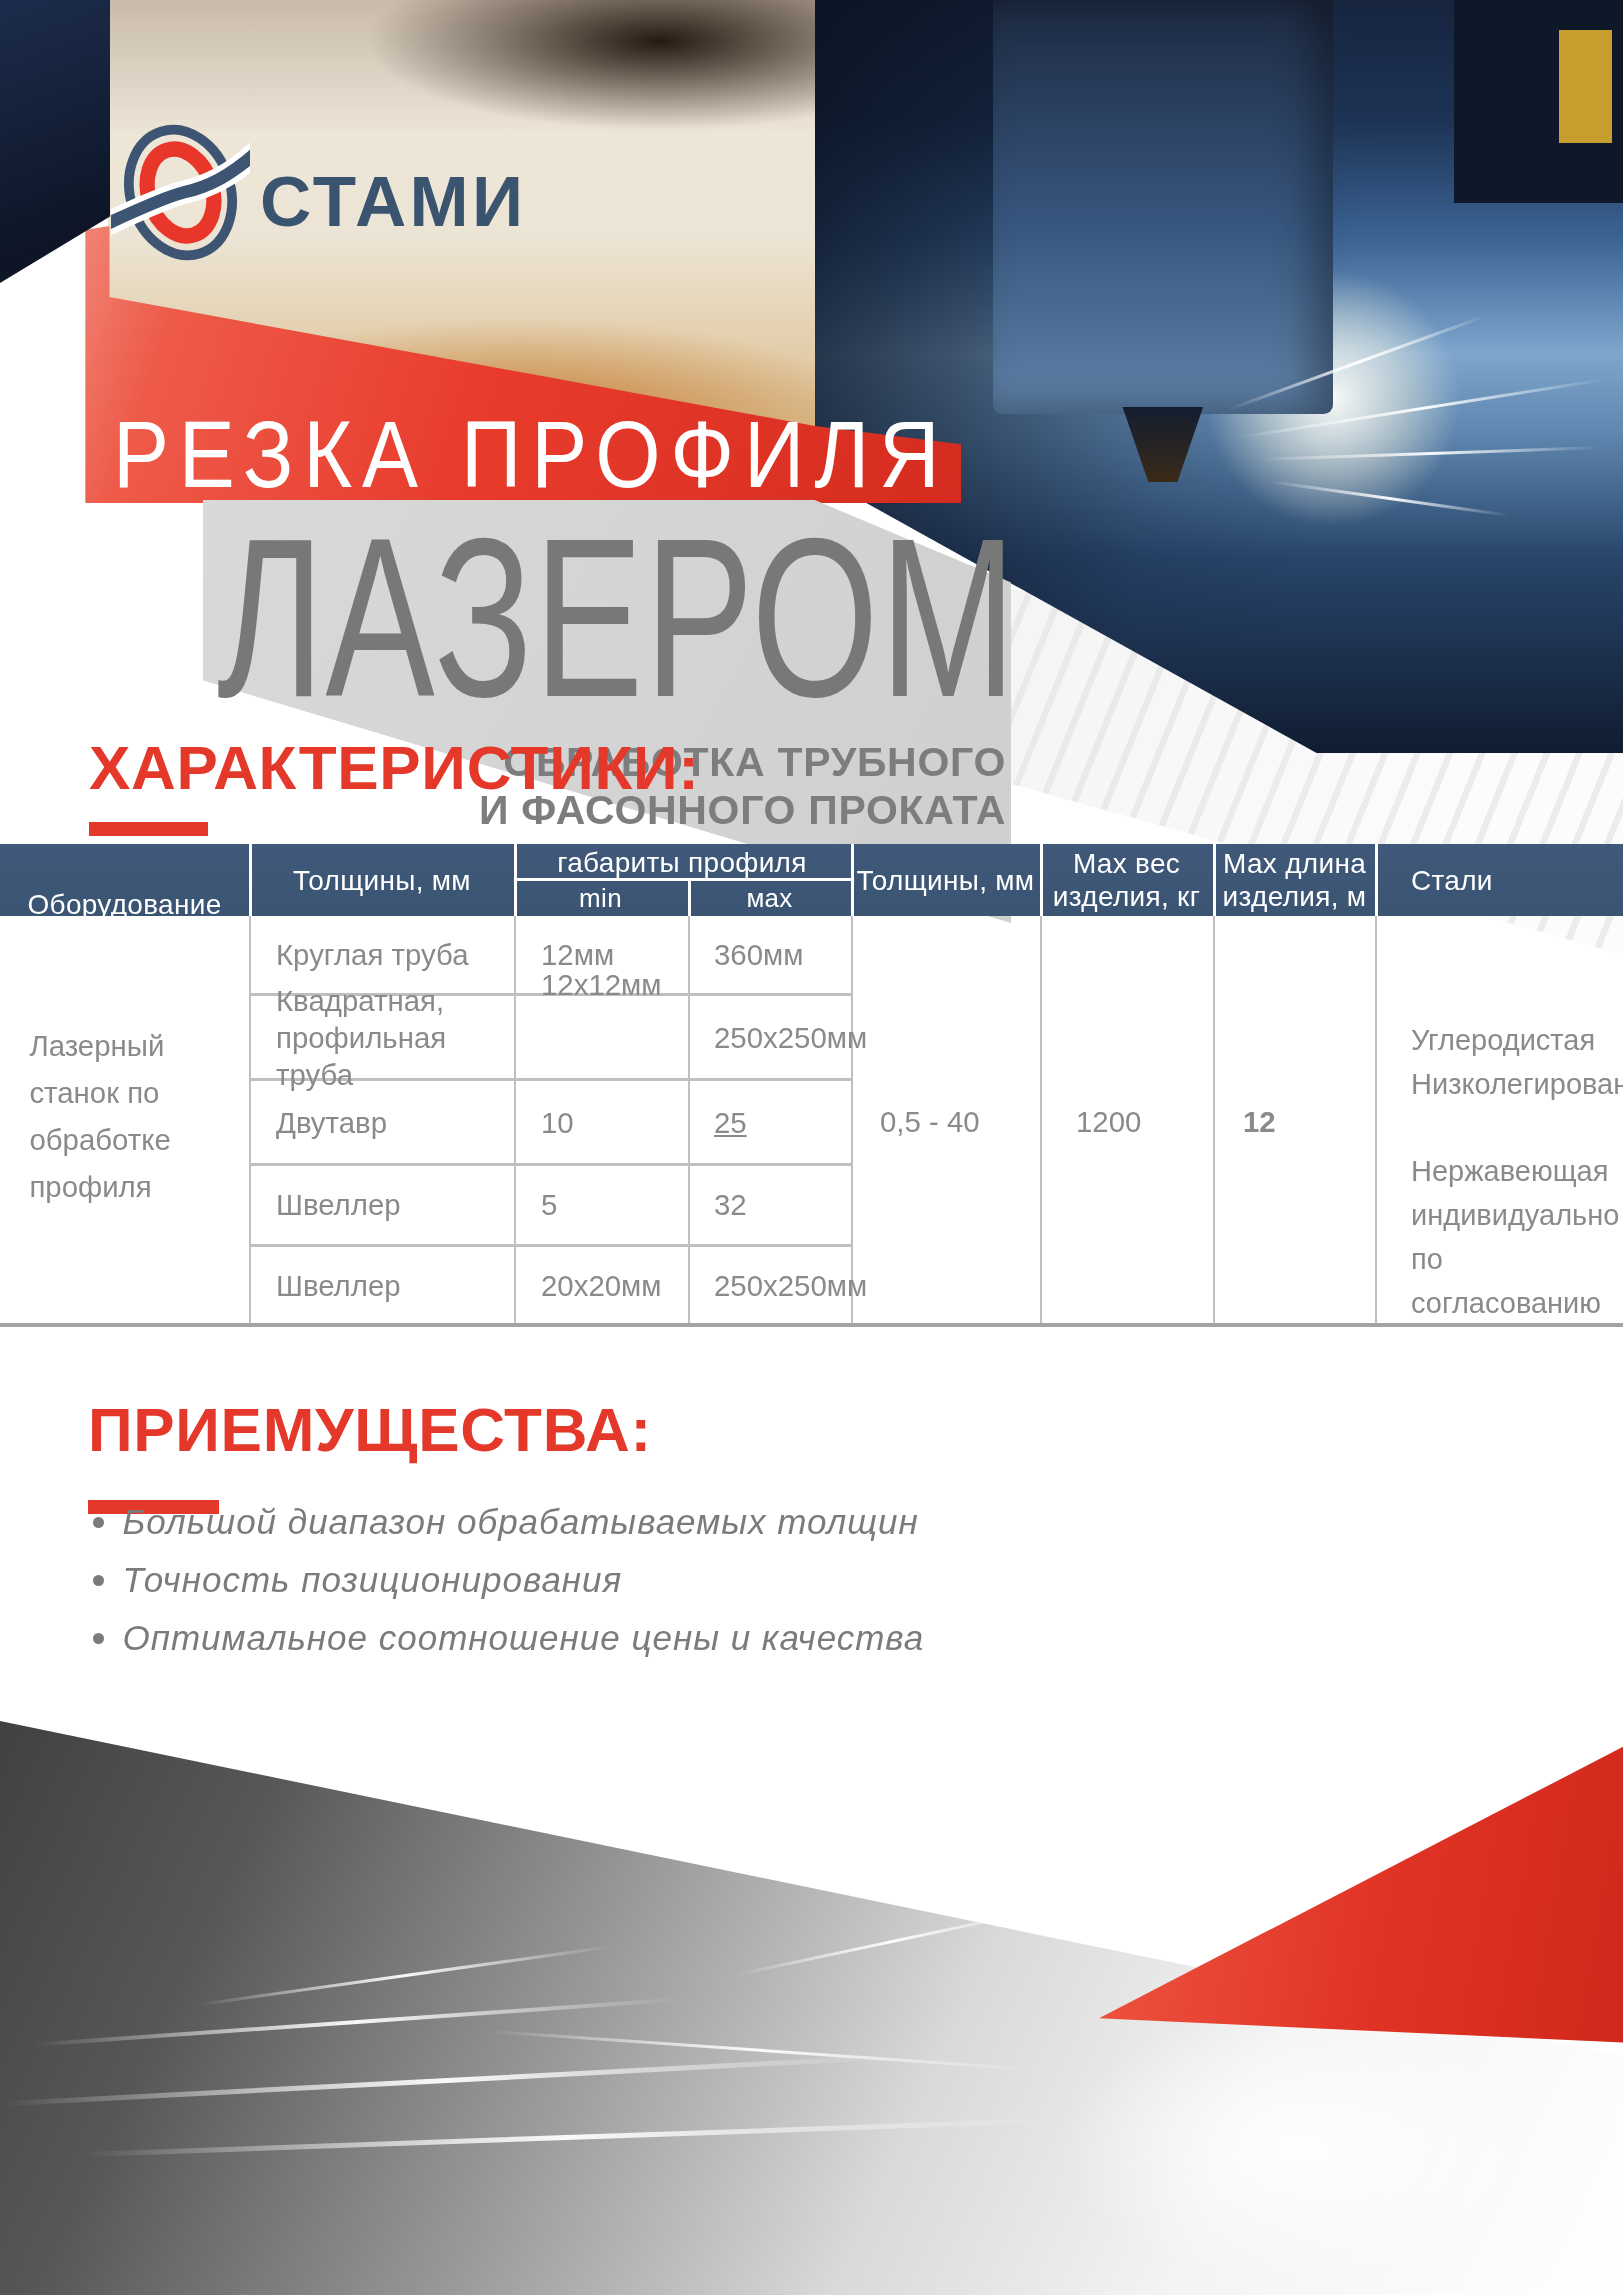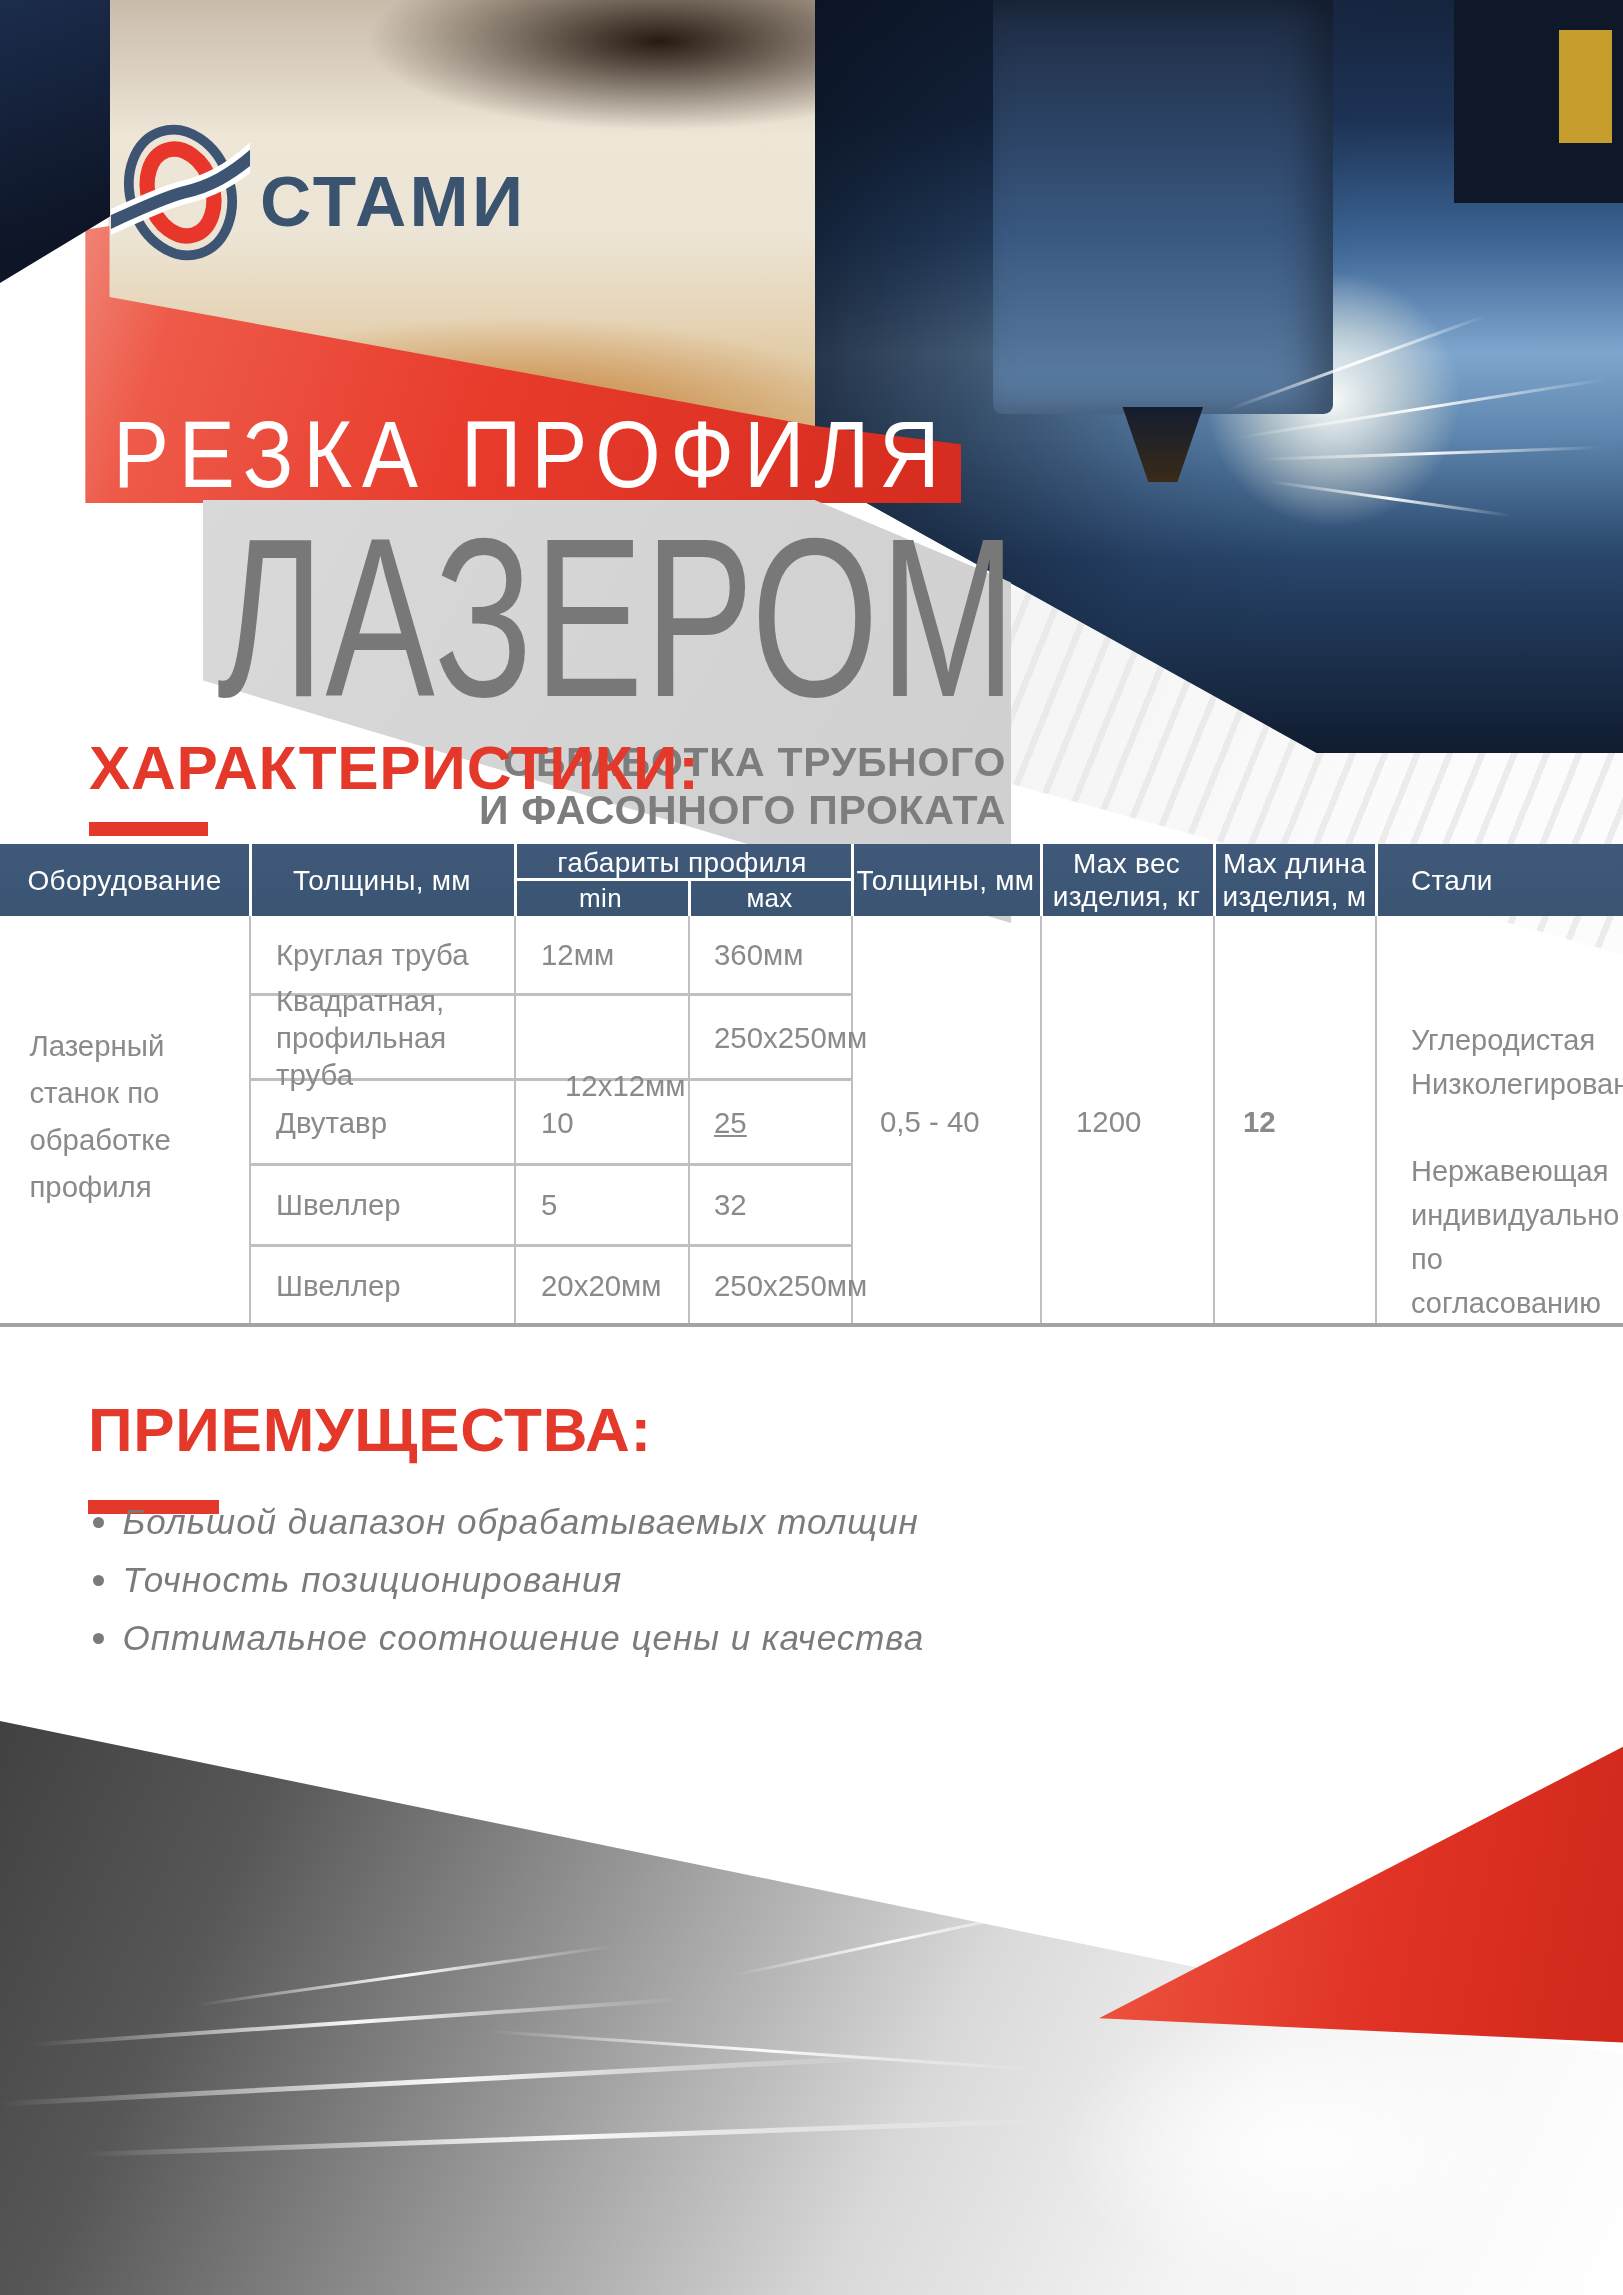--- a/index.html
+++ b/index.html
@@ -117,21 +117,21 @@
 <div class="abs hero-title2">ЛАЗЕРОМ</div>
 <div class="abs hero-sub">
   <div>ОБРАБОТКА ТРУБНОГО</div>
   <div>И ФАСОННОГО ПРОКАТА</div>
 </div>
 
 <div class="abs sec-head" style="left:89px;top:732px;">ХАРАКТЕРИСТИКИ:</div>
 <div class="abs sec-bar" style="left:89px;top:822px;width:119px;"></div>
 
 <div class="abs tbl-head-bg"></div>
-<div class="abs hcell" style="left:0;top:844px;width:249px;height:72px;">Оборудование</div>
+<div class="abs hcell" style="left:0;top:868px;width:249px;height:72px;">Оборудование</div>
 <div class="abs hcell" style="left:249px;top:844px;width:266px;height:72px;">Толщины, мм</div>
 <div class="abs hcell" style="left:514px;top:844px;width:336px;height:36px;">габариты профиля</div>
 <div class="abs hcell" style="left:514px;top:880px;width:173px;height:36px;font-size:26px;">min</div>
 <div class="abs hcell" style="left:688px;top:880px;width:163px;height:36px;font-size:26px;">мах</div>
 <div class="abs hcell" style="left:851px;top:844px;width:189px;height:72px;">Толщины, мм</div>
 <div class="abs hcell" style="left:1040px;top:844px;width:173px;height:72px;flex-direction:column;">
   <div>Мах вес</div>
   <div>изделия, кг</div>
 </div>
 <div class="abs hcell" style="left:1213px;top:844px;width:163px;height:72px;flex-direction:column;">
@@ -162,21 +162,21 @@
 <div class="abs gline" style="left:249px;top:1244px;width:604px;height:2.6px;"></div>
 <div class="abs tbl-bottom"></div>
 
 <div class="abs bcell" style="left:29.4px;top:1022px;width:196px;line-height:47px;">Лазерный станок по обработке профиля</div>
 
 <div class="abs bcell" style="left:276px;top:916px;width:236px;height:77px;">Круглая труба</div>
 <div class="abs bcell" style="left:541px;top:916px;width:144px;height:77px;">12мм</div>
 <div class="abs bcell" style="left:714px;top:916px;width:134px;height:77px;">360мм</div>
 
 <div class="abs bcell" style="left:276px;top:995px;width:236px;height:84px;">Квадратная, профильная труба</div>
-<div class="abs bcell" style="left:541px;top:1043px;width:144px;height:84px;margin-left:24px;">12х12мм</div>
+<div class="abs bcell" style="left:541px;top:942px;width:144px;height:84px;">12х12мм</div>
 <div class="abs bcell" style="left:714px;top:995px;width:134px;height:84px;">250х250мм</div>
 
 <div class="abs bcell" style="left:276px;top:1080px;width:236px;height:84px;">Двутавр</div>
 <div class="abs bcell" style="left:541px;top:1080px;width:144px;height:84px;">10</div>
 <div class="abs bcell" style="left:714px;top:1080px;width:134px;height:84px;text-decoration:underline;">25</div>
 
 <div class="abs bcell" style="left:276px;top:1165px;width:236px;height:79px;">Швеллер</div>
 <div class="abs bcell" style="left:541px;top:1165px;width:144px;height:79px;">5</div>
 <div class="abs bcell" style="left:714px;top:1165px;width:134px;height:79px;">32</div>
 

